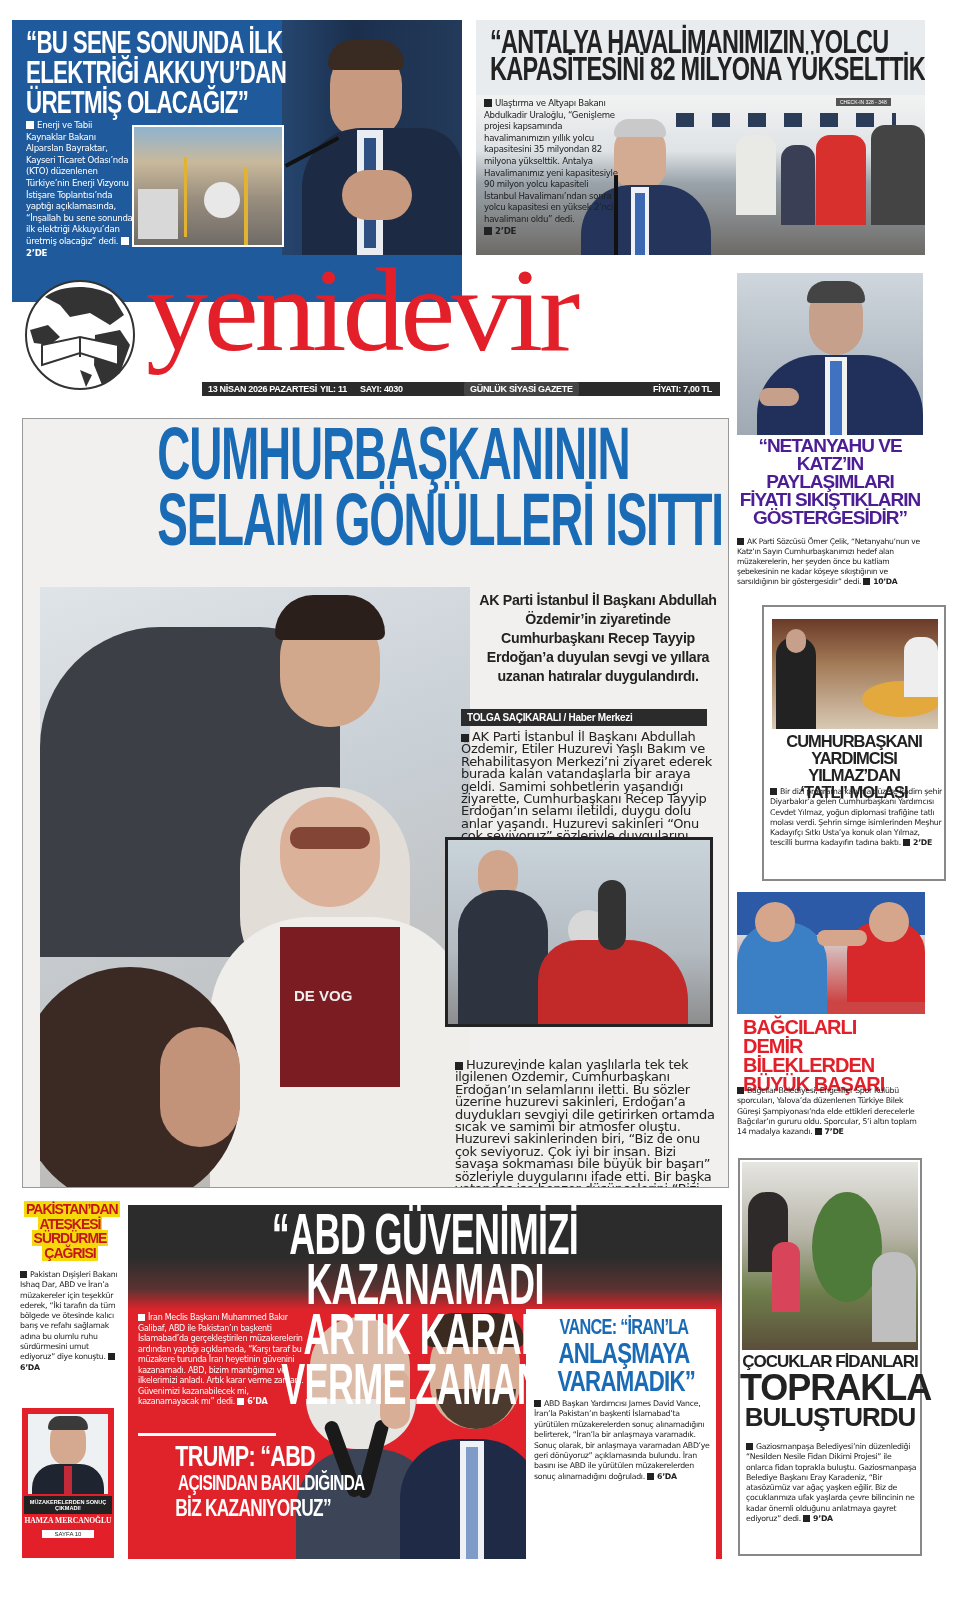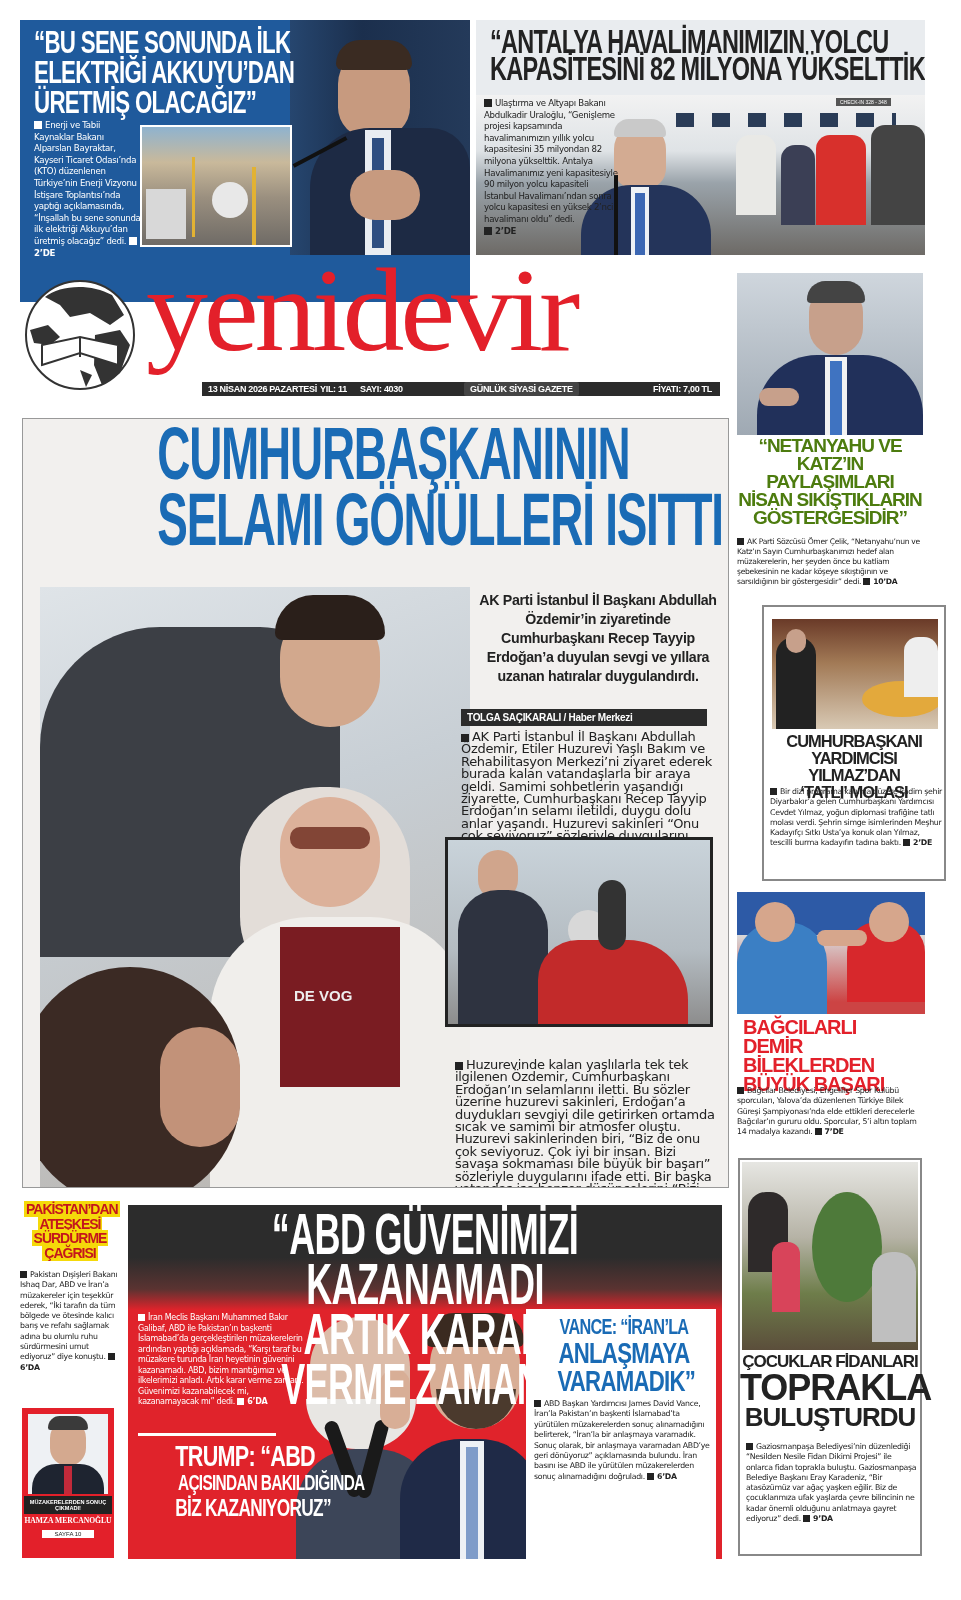--- a/index.html
+++ b/index.html
@@ -6,21 +6,21 @@
 html,body{width:961px;height:1600px;background:#fff;overflow:hidden}
 body{position:relative;font-family:"Liberation Sans",sans-serif;color:#222}
 .abs{position:absolute}
 .cond{font-family:"Liberation Sans",sans-serif;font-weight:bold;letter-spacing:-1px;transform-origin:left top}
 .body-text{font-size:13px;line-height:12.4px;color:#222;font-family:"DejaVu Sans",sans-serif;letter-spacing:-0.3px}
 .sq{display:inline-block;width:8px;height:8px;background:#222;margin-right:3px;vertical-align:-1px}
 .ref{font-weight:bold}
 .photo{position:absolute;overflow:hidden}
 
 
-#box1{left:20px;top:20px;width:450px;height:282px;background:#1f5a9c;overflow:hidden}
+#box1{left:12px;top:20px;width:450px;height:282px;background:#1f5a9c;overflow:hidden}
 #box2{left:476px;top:20px;width:449px;height:235px;background:#e9ecef;overflow:hidden}
 
 
 .datebar{background:#2b2b2b;color:#fff;font-size:9px;font-weight:bold;height:14px;line-height:14px;letter-spacing:-0.3px}
 
 
 .blue-head{color:#1a6bb5;font-weight:bold;font-size:74px;line-height:66px;letter-spacing:-3px;text-align:center;white-space:nowrap}
 
 .kicker-dark{background:#2b2b2b;color:#fff;font-weight:bold;font-size:11px;padding:3px 6px;letter-spacing:-0.3px}
 .frame{border:1px solid #999}
@@ -137,24 +137,24 @@
 
 <div class="abs" style="left:735px;top:265px;width:190px;height:345px;">
   <div class="photo" style="left:2px;top:8px;width:186px;height:162px;background:linear-gradient(180deg,#cfd6dd,#9fa9b3);">
     <div style="position:absolute;left:72px;top:12px;width:54px;height:70px;border-radius:27px;background:#c7a08b;"></div>
     <div style="position:absolute;left:70px;top:8px;width:58px;height:22px;border-radius:29px 29px 6px 6px;background:#444;"></div>
     <div style="position:absolute;left:20px;top:82px;width:166px;height:80px;border-radius:60px 60px 0 0;background:#21305a;"></div>
     <div style="position:absolute;left:88px;top:84px;width:22px;height:78px;background:#f2f2f2;"></div>
     <div style="position:absolute;left:93px;top:88px;width:12px;height:74px;background:#3f73c1;"></div>
     <div style="position:absolute;left:22px;top:115px;width:40px;height:18px;border-radius:9px;background:#c7a08b;"></div>
   </div>
-  <div class="cond abs" style="left:0;top:172px;width:190px;text-align:center;font-size:19px;line-height:18px;color:#4d7c0f;">
+  <div class="cond abs" style="left:0;top:172px;width:190px;text-align:center;font-size:19px;line-height:18px;color:#4c1d95;">
     <div>“NETANYAHU VE</div>
     <div>KATZ’IN PAYLAŞIMLARI</div>
-    <div>NİSAN SIKIŞTIKLARIN</div>
+    <div>FİYATI SIKIŞTIKLARIN</div>
     <div>GÖSTERGESİDİR”</div>
   </div>
   <div class="abs body-text" style="left:2px;top:272px;width:186px;font-size:7.6px;line-height:10px;">
     <span class="sq" style="width:7px;height:7px"></span><span>AK Parti Sözcüsü Ömer Çelik, “Netanyahu’nun ve Katz’ın Sayın Cumhurbaşkanımızı hedef alan müzakerelerin, her şeyden önce bu katliam şebekesinin ne kadar köşeye sıkıştığının ve sarsıldığının bir göstergesidir” dedi.</span> <span class="sq" style="width:7px;height:7px"></span><span class="ref">10’DA</span>
   </div>
 </div>
 
 <div class="abs frame" style="left:738px;top:605px;width:184px;height:276px;border:2px solid #888;margin-left:24px;">
   <div class="photo" style="left:8px;top:12px;width:166px;height:110px;background:linear-gradient(180deg,#6a3a28,#a27a56 40%,#d8c9b4);">
     <div style="position:absolute;left:4px;top:18px;width:40px;height:92px;border-radius:18px 18px 0 0;background:#222;"></div>

